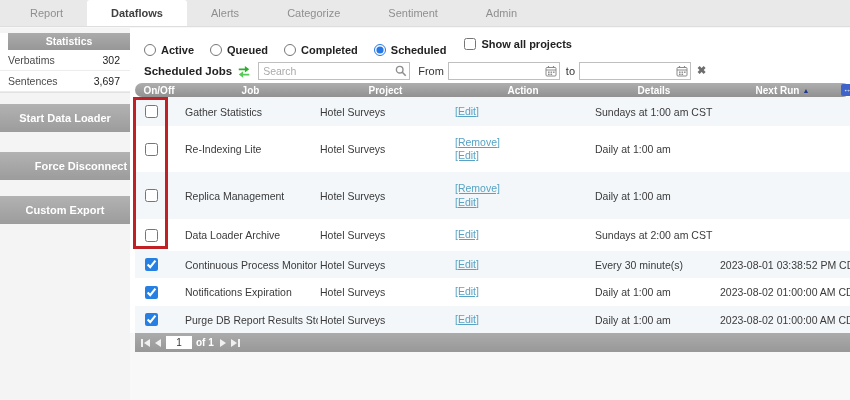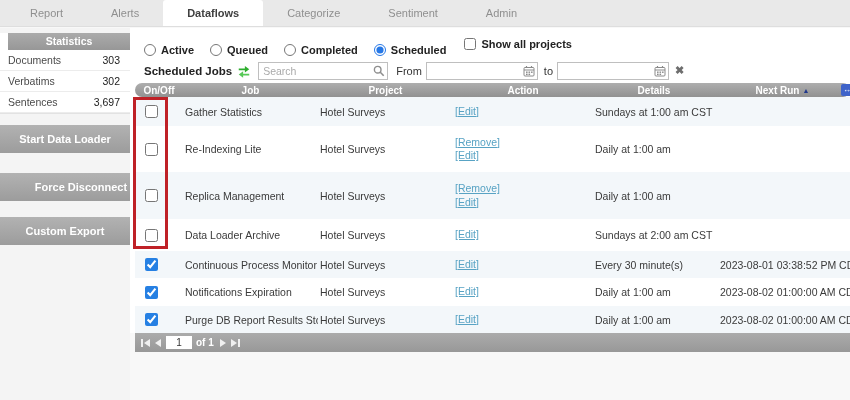--- a/index.html
+++ b/index.html
@@ -40,21 +40,21 @@
   .chk-group { display:flex; margin-left:2px; cursor:pointer; }
 
   .jobs-toolbar { position:absolute; top:30px; left:0; right:0; height:25px; background:#fff;
                   display:flex; align-items:center; padding-left:14px; }
   .jobs-title { font-size:11.5px; font-weight:bold; color:#222; }
   .refresh-icon { width:14px; height:14px; margin:0 7px 0 5px; flex:0 0 auto; }
   .input-wrap { position:relative; display:flex; align-items:center; }
   .txt-input { height:18px; border:1px solid #bfbfbf; font-size:10.5px; color:#333; padding:0 18px 0 4px;
                background:#fff; outline:none; }
   .txt-input::placeholder { color:#aaa; }
-  .search-input { width:130px; }
+  .search-input { width:152px; }
   .date-input { width:112px; }
   .in-icon { position:absolute; right:3px; top:50%; transform:translateY(-50%); pointer-events:auto; }
   .from-label, .to-label { font-size:11px; color:#333; margin:0 4px 0 8px; }
   .to-label { margin-left:6px; }
   .clear-x { font-size:11px; font-weight:bold; color:#6e6e6e; margin-left:6px; cursor:pointer; }
 
   
   .table-wrap { position:absolute; top:55px; left:5px; width:715px; }
   .tgrid { display:grid; grid-template-columns:48px 135px 135px 140px 122px 135px; align-items:center; }
   .thead { height:14px; background:linear-gradient(#aeaeae,#919191); color:#fff; font-size:10px; font-weight:bold;
@@ -89,34 +89,30 @@
   .highlight-rect { position:absolute; left:3px; top:69px; width:35px; height:152px;
                     border:3px solid #bf2127; pointer-events:none; z-index:20; }
 </style>
 </head>
 <body>
 
 <div class="app">
 
   <div class="tabbar">
     <div class="tab">Report</div>
+    <div class="tab active">Dataflows</div>
     <div class="tab">Alerts</div>
-    <div class="tab active">Dataflows</div>
     <div class="tab">Categorize</div>
     <div class="tab">Sentiment</div>
     <div class="tab">Admin</div>
   </div>
 
   <div class="sidebar">
     <div class="stats-panel">
       <div class="stats-header">Statistics</div>
-      <div class="stats-row">
-        <span class="stats-label">Documents</span>
-        <span class="stats-value">303</span>
-      </div>
       <div class="stats-row">
         <span class="stats-label">Verbatims</span>
         <span class="stats-value">302</span>
       </div>
       <div class="stats-row">
         <span class="stats-label">Sentences</span>
         <span class="stats-value">3,697</span>
       </div>
     </div>
     <div class="side-btn b1">Start Data Loader</div>

